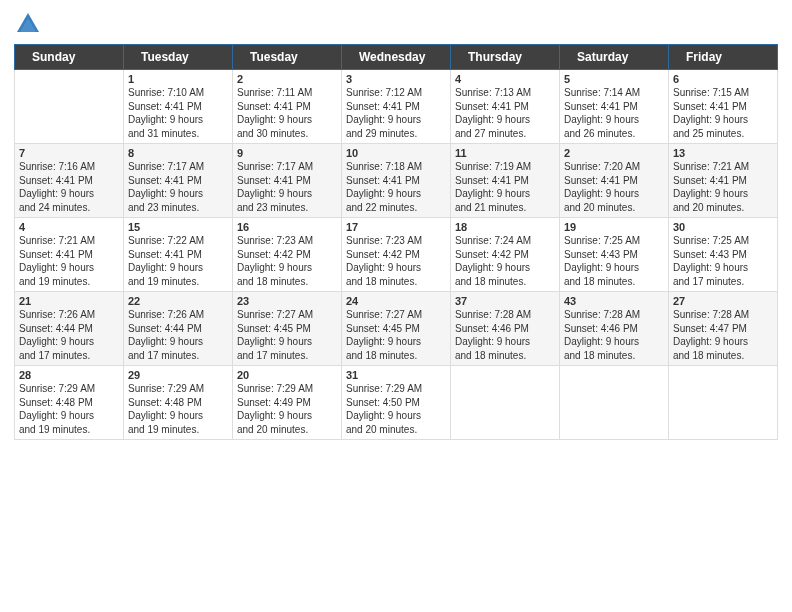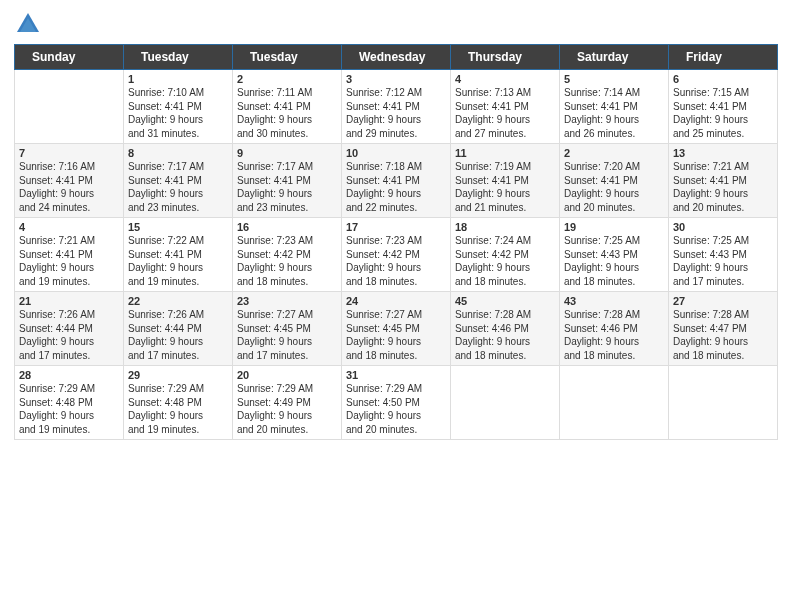--- a/index.html
+++ b/index.html
@@ -223,21 +223,21 @@
           </td>
           <td>
             <span class="day-num">23</span>
             <div class="day-info">Sunrise: 7:27 AM<br>Sunset: 4:45 PM<br>Daylight: 9 hours<br>and 17 minutes.</div>
           </td>
           <td>
             <span class="day-num">24</span>
             <div class="day-info">Sunrise: 7:27 AM<br>Sunset: 4:45 PM<br>Daylight: 9 hours<br>and 18 minutes.</div>
           </td>
           <td>
-            <span class="day-num">45</span>
+            <span class="day-num">37</span>
             <div class="day-info">Sunrise: 7:28 AM<br>Sunset: 4:46 PM<br>Daylight: 9 hours<br>and 18 minutes.</div>
           </td>
           <td>
             <span class="day-num">43</span>
             <div class="day-info">Sunrise: 7:28 AM<br>Sunset: 4:46 PM<br>Daylight: 9 hours<br>and 18 minutes.</div>
           </td>
           <td>
             <span class="day-num">27</span>
             <div class="day-info">Sunrise: 7:28 AM<br>Sunset: 4:47 PM<br>Daylight: 9 hours<br>and 18 minutes.</div>
           </td>

